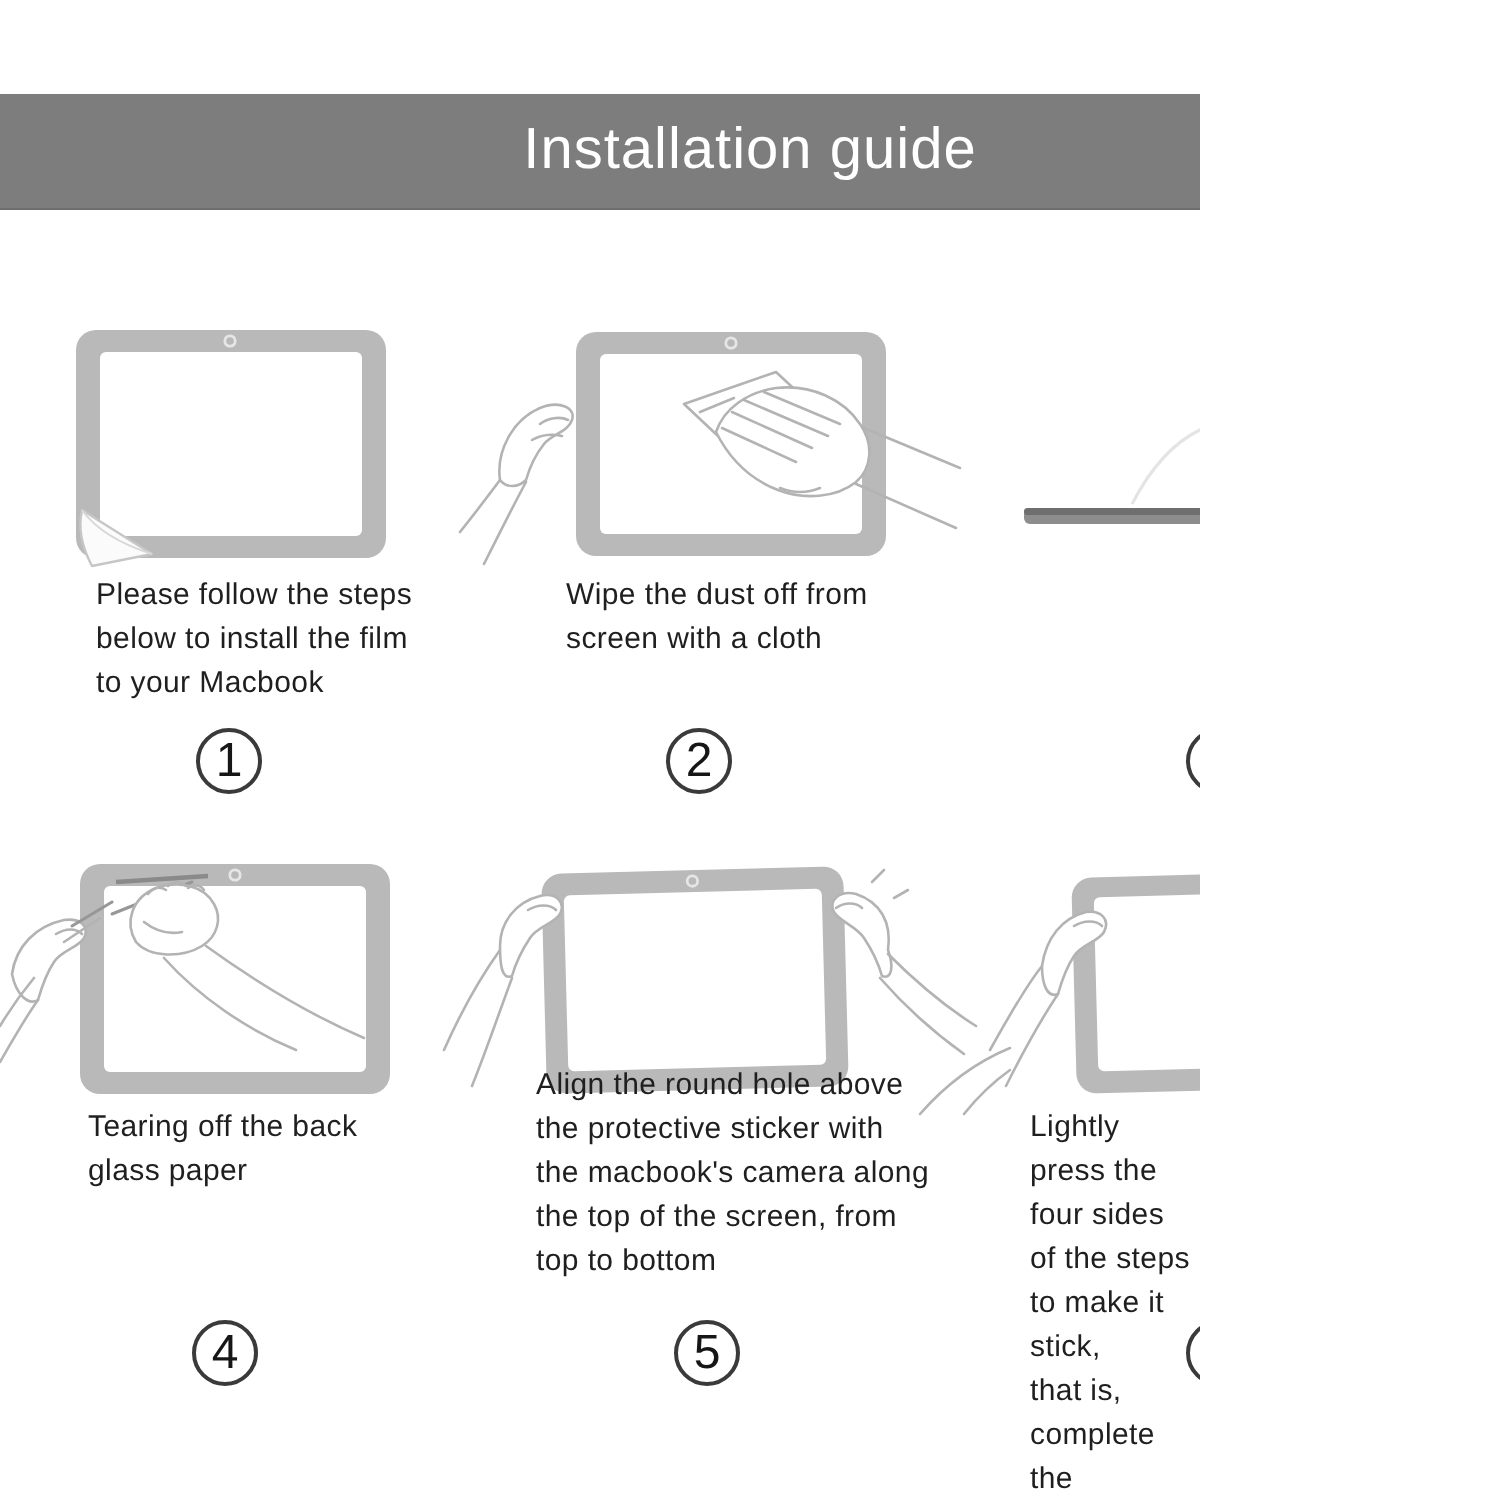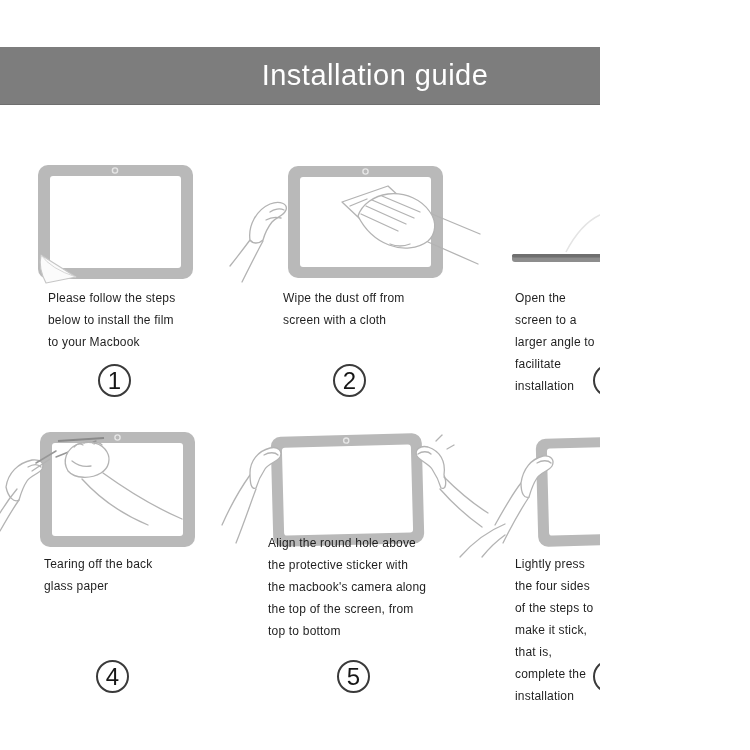--- a/index.html
+++ b/index.html
@@ -13,21 +13,21 @@
   .header{position:absolute;left:0;top:47px;width:750px;height:58px;background:var(--header_bg);
           display:flex;align-items:center;justify-content:center;border-bottom:1px solid #6e6e6e}
   .header h1{color:var(--header_text);font-size:29px;font-weight:400;letter-spacing:.5px}
   .illus{position:absolute;overflow:visible}
   .i1{left:30px;top:162px;width:180px;height:122px}
   .i2{left:230px;top:160px;width:250px;height:125px}
   .i3{left:500px;top:160px;width:210px;height:112px}
   .i4{left:0px;top:427px;width:215px;height:128px}
   .i5{left:220px;top:427px;width:285px;height:130px}
   .i6{left:495px;top:427px;width:255px;height:128px}
-  .caption{position:absolute;font-size:12px;line-height:22px;color:var(--text);
+  .caption{position:absolute;font-size:15px;line-height:22px;color:var(--text);
            white-space:pre-line;letter-spacing:.2px}
   .c1{left:48px;top:287px} .c2{left:283px;top:287px} .c3{left:515px;top:287px}
   .c4{left:44px;top:553px} .c5{left:268px;top:532px} .c6{left:515px;top:553px}
   .num{position:absolute;width:33px;height:33px;border:2px solid var(--circle_border);border-radius:50%;
        display:flex;align-items:center;justify-content:center;font-size:24px;color:#161616;
        background:#fff}
   .n1{left:98px;top:364px} .n2{left:333px;top:364px} .n3{left:593px;top:364px}
   .n4{left:96px;top:660px} .n5{left:337px;top:660px} .n6{left:593px;top:660px}
   .bezel{fill:var(--bezel)}
   .scr{fill:#ffffff}
@@ -147,23 +147,20 @@
     <path class="ln" d="M148 55 Q158 62 170 60"></path>
     <path class="ln" d="M199 32 C218 40 236 50 252 62"></path>
     <path class="ln" d="M194 55 C214 67 232 79 250 92"></path>
   </svg>
 
   <p class="caption c1">Please follow the steps
 below to install the film
 to your Macbook</p>
   <p class="caption c2">Wipe the dust off from
 screen with a cloth</p>
-  <p class="caption c3">Open the screen to a
-larger angle to facilitate
-installation</p>
   <p class="caption c4">Tearing off the back
 glass paper</p>
   <p class="caption c5">Align the round hole above
 the protective sticker with
 the macbook's camera along
 the top of the screen, from
 top to bottom</p>
   <p class="caption c6">Lightly press the four sides
 of the steps to make it stick,
 that is, complete the installation</p>

